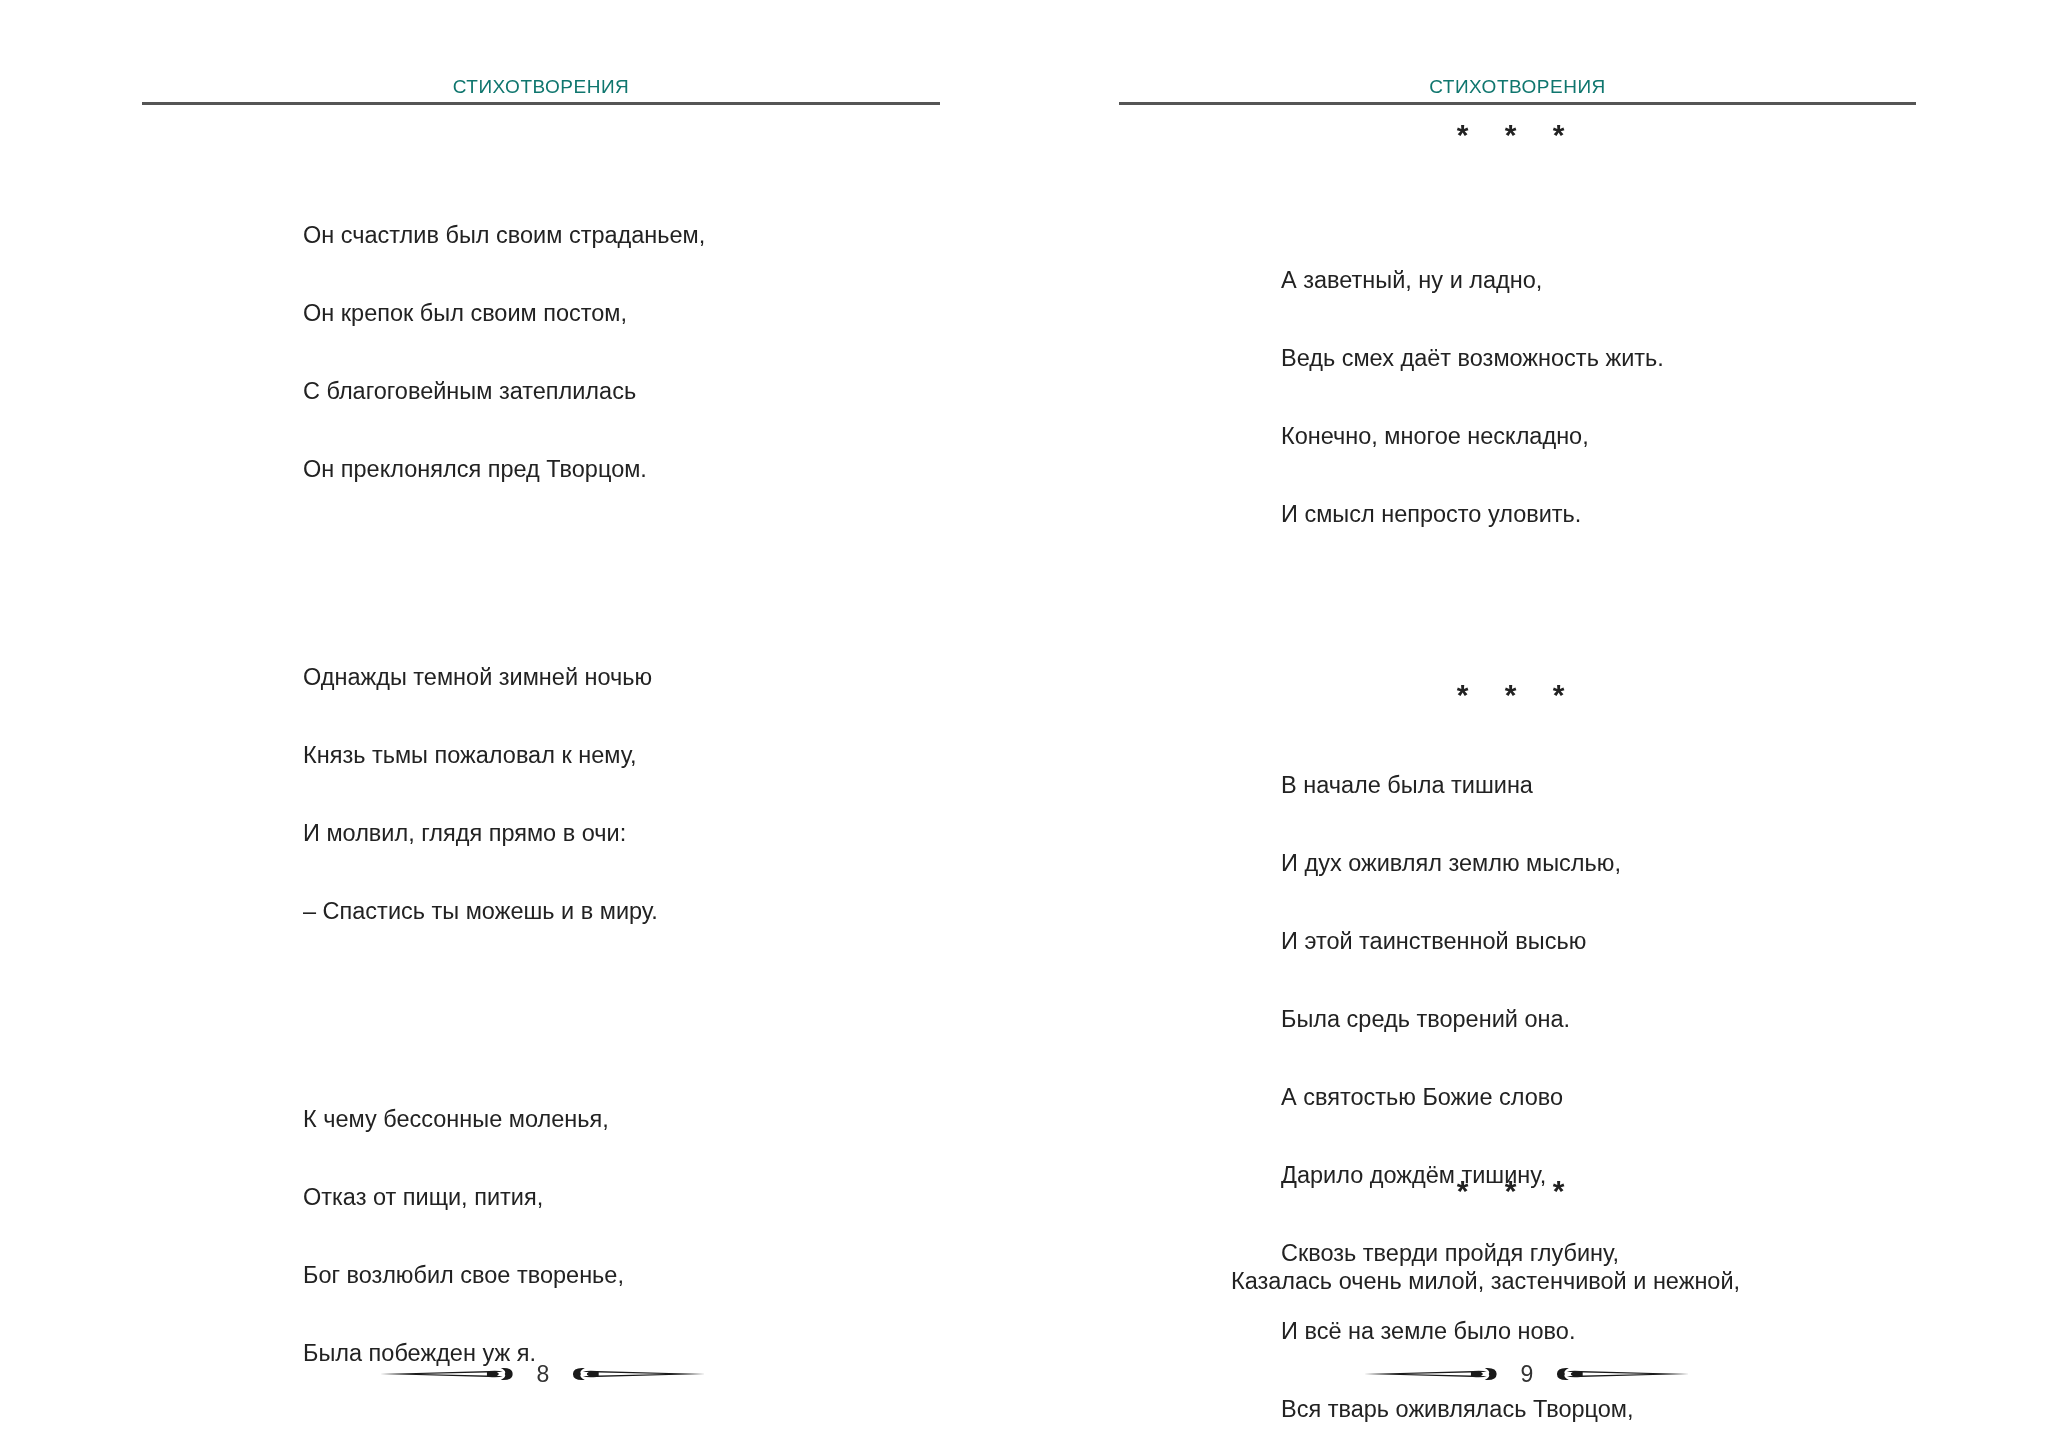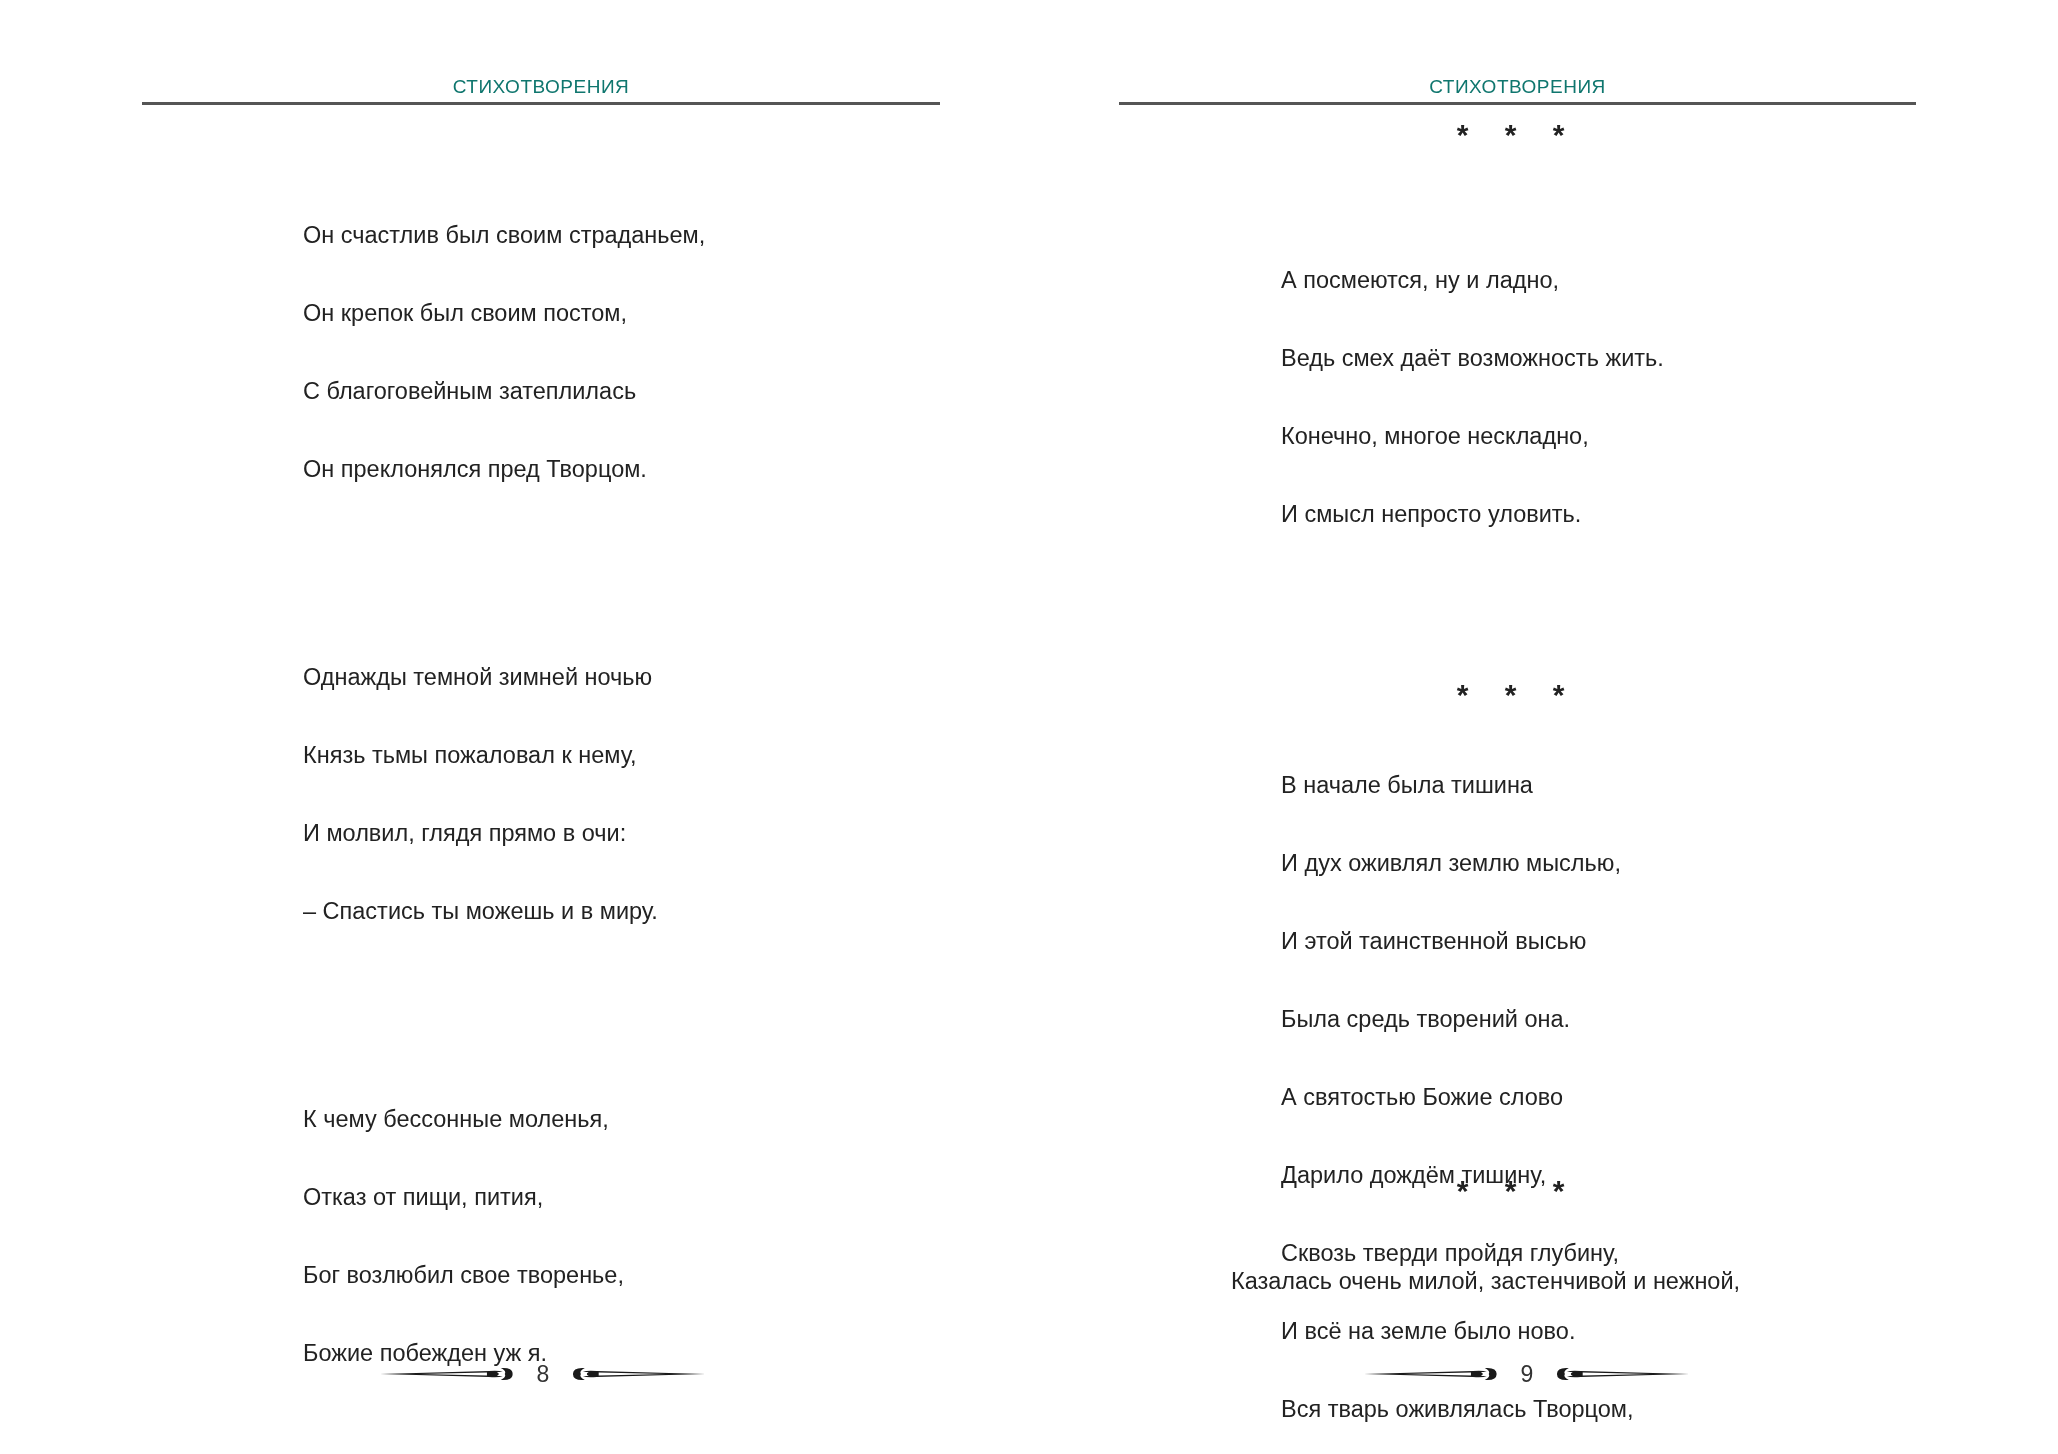--- a/index.html
+++ b/index.html
@@ -67,21 +67,21 @@
     <div class="stanza">
       <span class="line">Однажды темной зимней ночью</span>
       <span class="line">Князь тьмы пожаловал к нему,</span>
       <span class="line">И молвил, глядя прямо в очи:</span>
       <span class="line">– Спастись ты можешь и в миру.</span>
     </div>
     <div class="stanza">
       <span class="line">К чему бессонные моленья,</span>
       <span class="line">Отказ от пищи, пития,</span>
       <span class="line">Бог возлюбил свое творенье,</span>
-      <span class="line">Божие побежден уж я.</span>
+      <span class="line">Была побежден уж я.</span>
     </div>
     
     
     
     
     
     
   </div>
 
   <div class="folio" style="left:380px; width:326px;">
@@ -100,21 +100,21 @@
 </div>
 
 <div class="page page-right">
   <div class="running-head">СТИХОТВОРЕНИЯ</div>
   <div class="rule"></div>
 
   <div class="stars" style="left:90px; width:797px; top:118px;">* * *</div>
 
   <div class="text-block" style="left:252px; top:163px;">
     <div class="stanza">
-      <span class="line">А посмеются, ну и ладно,</span>
+      <span class="line">А заветный, ну и ладно,</span>
       <span class="line">Ведь смех даёт возможность жить.</span>
       <span class="line">Конечно, многое нескладно,</span>
       <span class="line">И смысл непросто уловить.</span>
     </div>
     
   </div>
 
   <div class="stars" style="left:90px; width:797px; top:678px;">* * *</div>
 
   <div class="text-block" style="left:252px; top:720px;">

